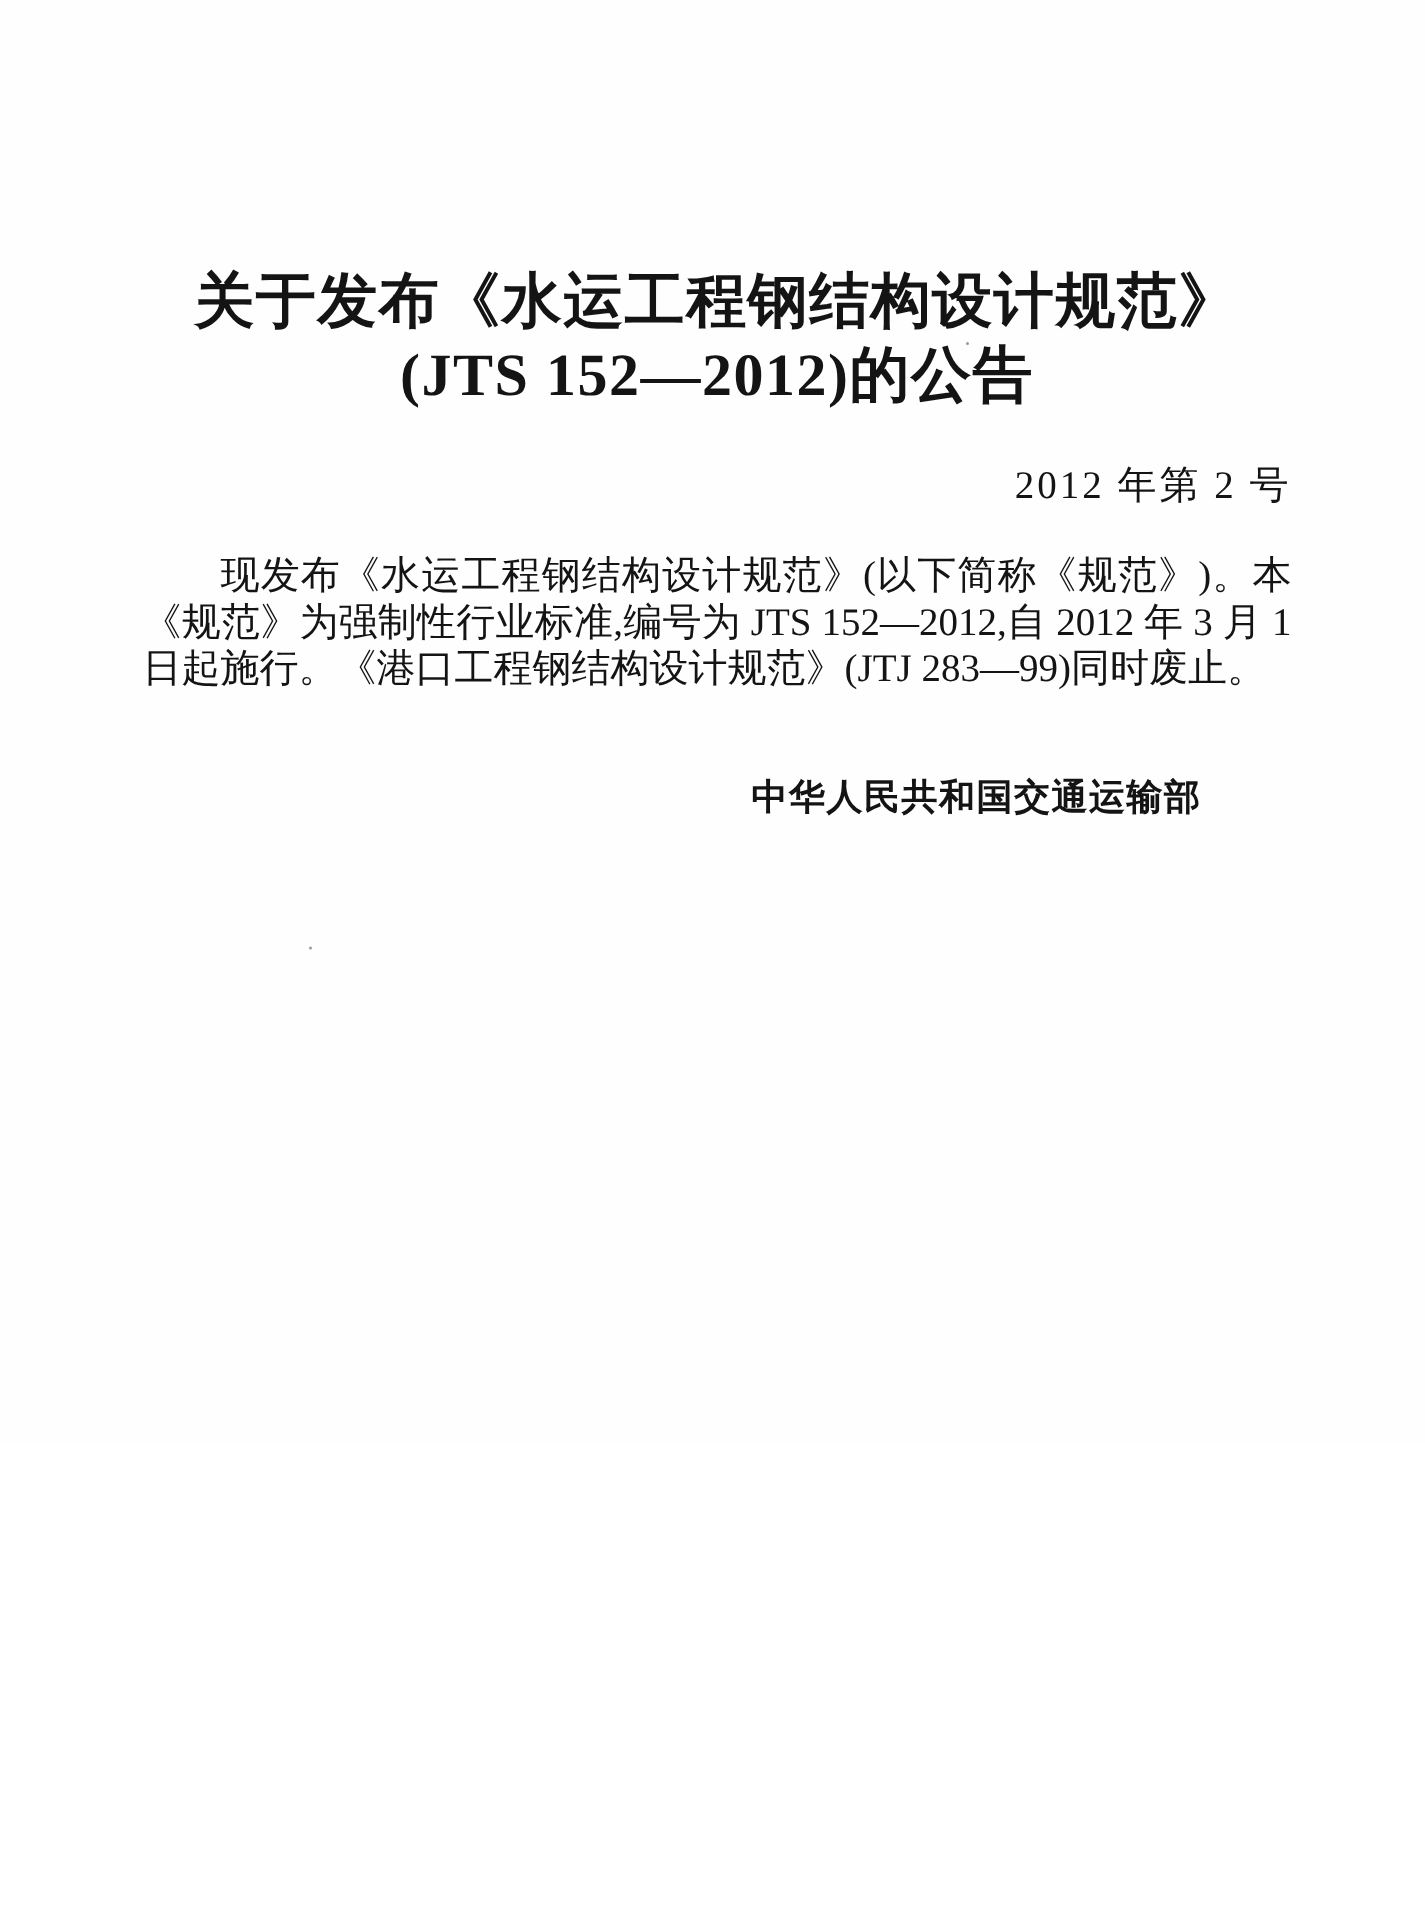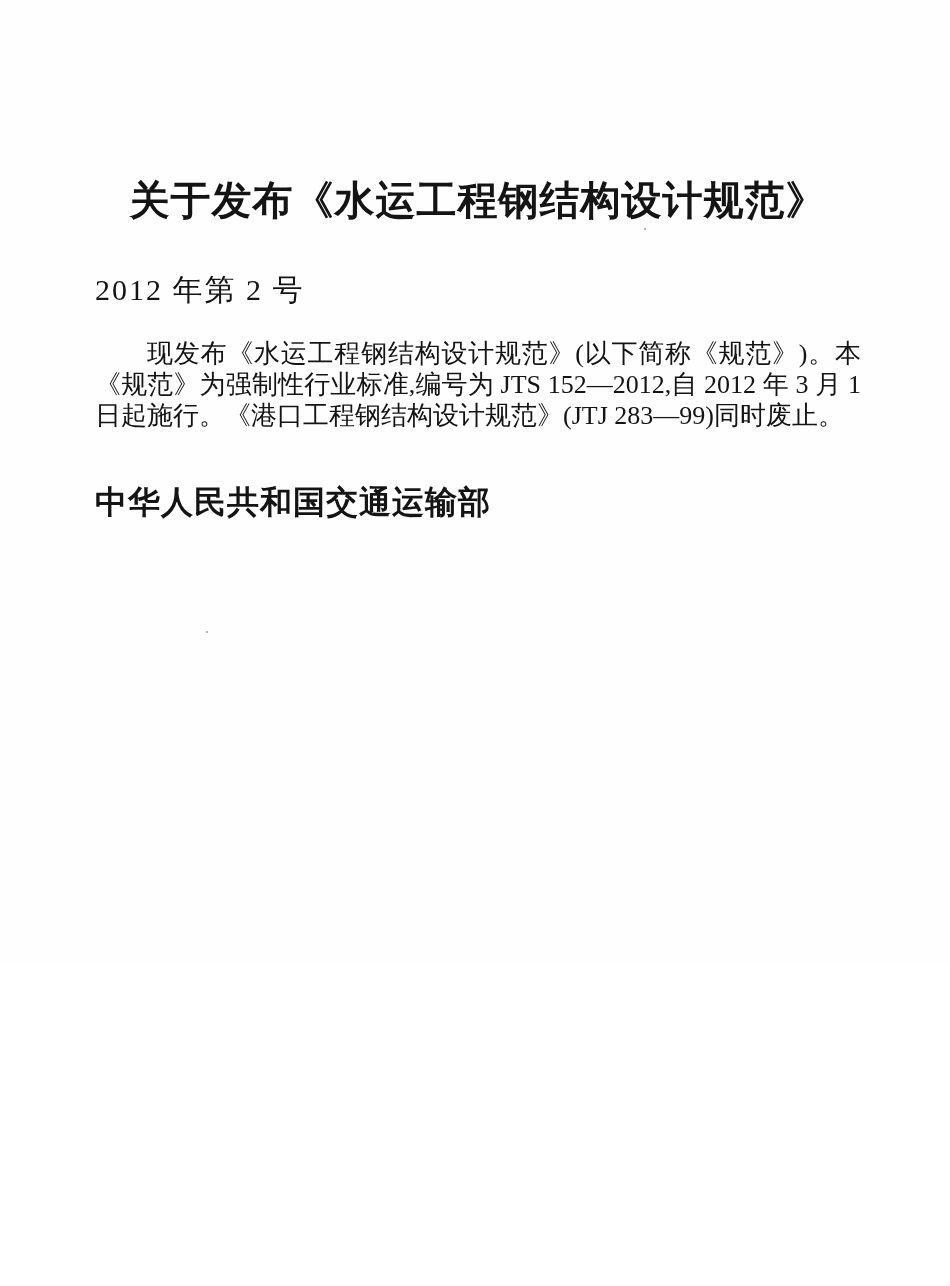--- a/index.html
+++ b/index.html
@@ -25,42 +25,42 @@
   .title {
     margin: 0;
     font-size: 40px;
     font-weight: bold;
     line-height: 49px;
     text-align: center;
     letter-spacing: 1px;
   }
   .title-line { display: block; }
   .doc-number {
-    margin-top: 45px;
-    text-align: left;
-    font-size: 30px;
+    margin-top: 32px;
+    text-align: right;
+    font-size: 26px;
     letter-spacing: 2px;
   }
   .body-text {
     margin-top: 27px;
     font-size: 26px;
     line-height: 31px;
     text-align: justify;
   }
   .body-text p {
     margin: 0;
     text-indent: 2em;
   }
   .closing {
     margin-top: 27px;
   }
   .signature {
     margin-top: 56px;
-    text-align: left;
-    font-size: 32px;
+    text-align: right;
+    font-size: 24px;
     line-height: 30px;
   }
   .agency {
     font-weight: bold;
     padding-right: 60px;
     letter-spacing: 1px;
   }
   .sign-date {
     margin-top: 7px;
     padding-right: 48px;
@@ -77,20 +77,21 @@
   .speck-5 { left: 207px; top: 1136px; width: 3px; height: 2px; background:#b5b5b5; }
 </style>
 </head>
 <body>
 
 <div class="page">
   <div class="content">
 
     <h1 class="title">
       <span class="title-line">关于发布《水运工程钢结构设计规范》</span>
+      <span class="title-line">(JTS 152—2012)的公告</span>
     </h1>
 
     <div class="doc-number">2012 年第 2 号</div>
 
     <div class="body-text">
       <p>现发布《水运工程钢结构设计规范》(以下简称《规范》)。本《规范》为强制性行业标准,编号为 JTS 152—2012,自 2012 年 3 月 1 日起施行。《港口工程钢结构设计规范》(JTJ 283—99)同时废止。</p>
     </div>
 
     <div class="signature">
       <div class="agency">中华人民共和国交通运输部</div>

